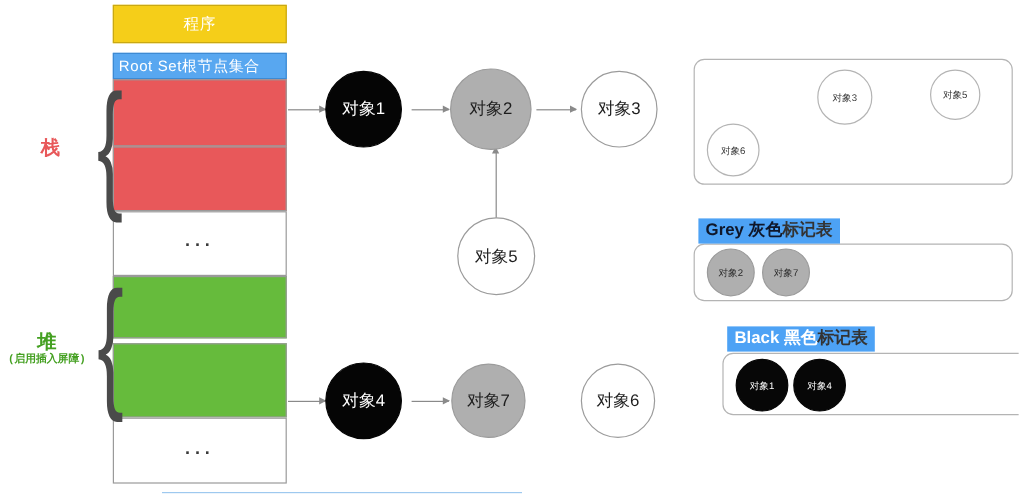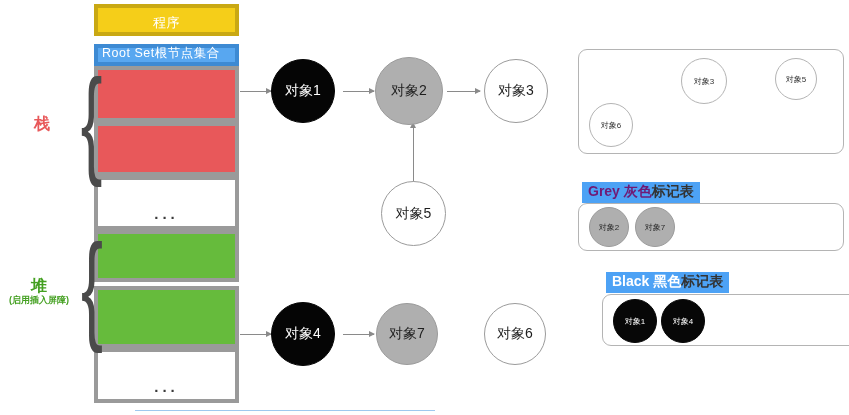--- a/index.html
+++ b/index.html
@@ -23,23 +23,23 @@
     position: absolute;
     left: 94px;
     top: 4px;
     width: 145px;
   }
   .mem-block {
     position: absolute;
     left: 0;
     width: 145px;
     box-sizing: border-box;
-    border: 4px solid #0369a1;
+    border: 1px solid #0369a1;
     display: flex;
-    align-items: flex-end;
+    align-items: center;
     justify-content: center;
     font-size: 13px;
     color: #ffffff;
     letter-spacing: 0.5px;
   }
   .blk-program {
     background: #F5CE19;
     border-color: #c9a813;
   }
   .blk-rootset {
@@ -77,20 +77,21 @@
   .side-label .big {
     font-size: 16px;
     font-weight: 700;
     display: block;
   }
   .side-label .small {
     font-size: 9px;
     font-weight: 700;
     display: block;
     white-space: nowrap;
+    font-family: Liberation Mono, monospace;
   }
   .lbl-stack { color: #E8585A; }
   .lbl-heap  { color: #44A021; }
 
   
   .node {
     position: absolute;
     border-radius: 50%;
     display: flex;
     align-items: center;
@@ -140,21 +141,21 @@
     left: 4px;
     background: #4DA2F5;
     color: #ffffff;
     font-size: 14px;
     font-weight: 700;
     padding: 1px 6px 2px 6px;
     white-space: nowrap;
     z-index: 3;
   }
   .panel-title .cjk-dark { color: #333333; font-weight: 700; }
-  .panel-title .grey-word { color: #701a75; }
+  .panel-title .grey-word { color: #0f172a; }
   .panel-box {
     position: absolute;
     box-sizing: border-box;
     border: 1px solid #b4b4b4;
     border-radius: 9px;
     background: #ffffff;
   }
   .chip {
     position: absolute;
     border-radius: 50%;

